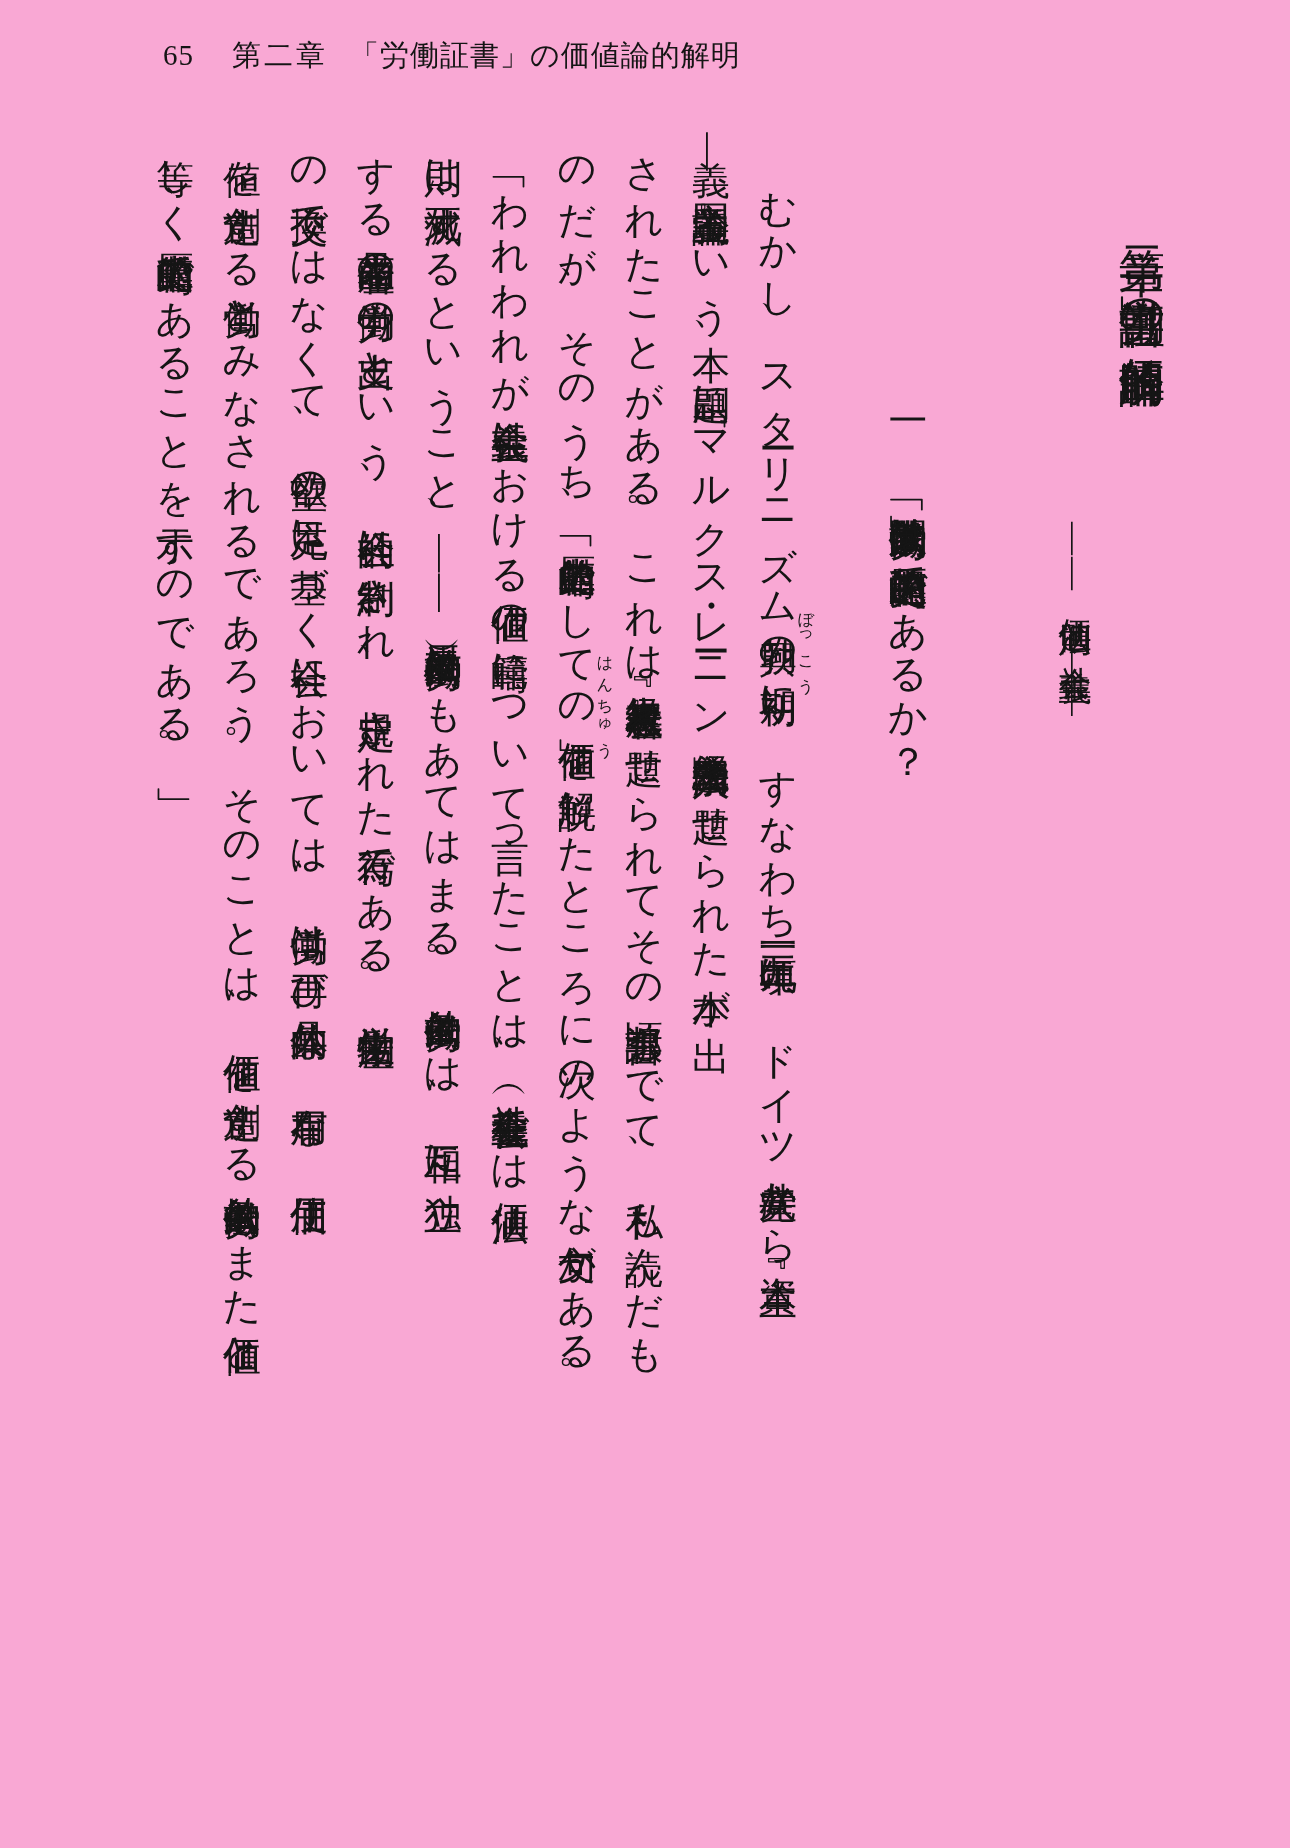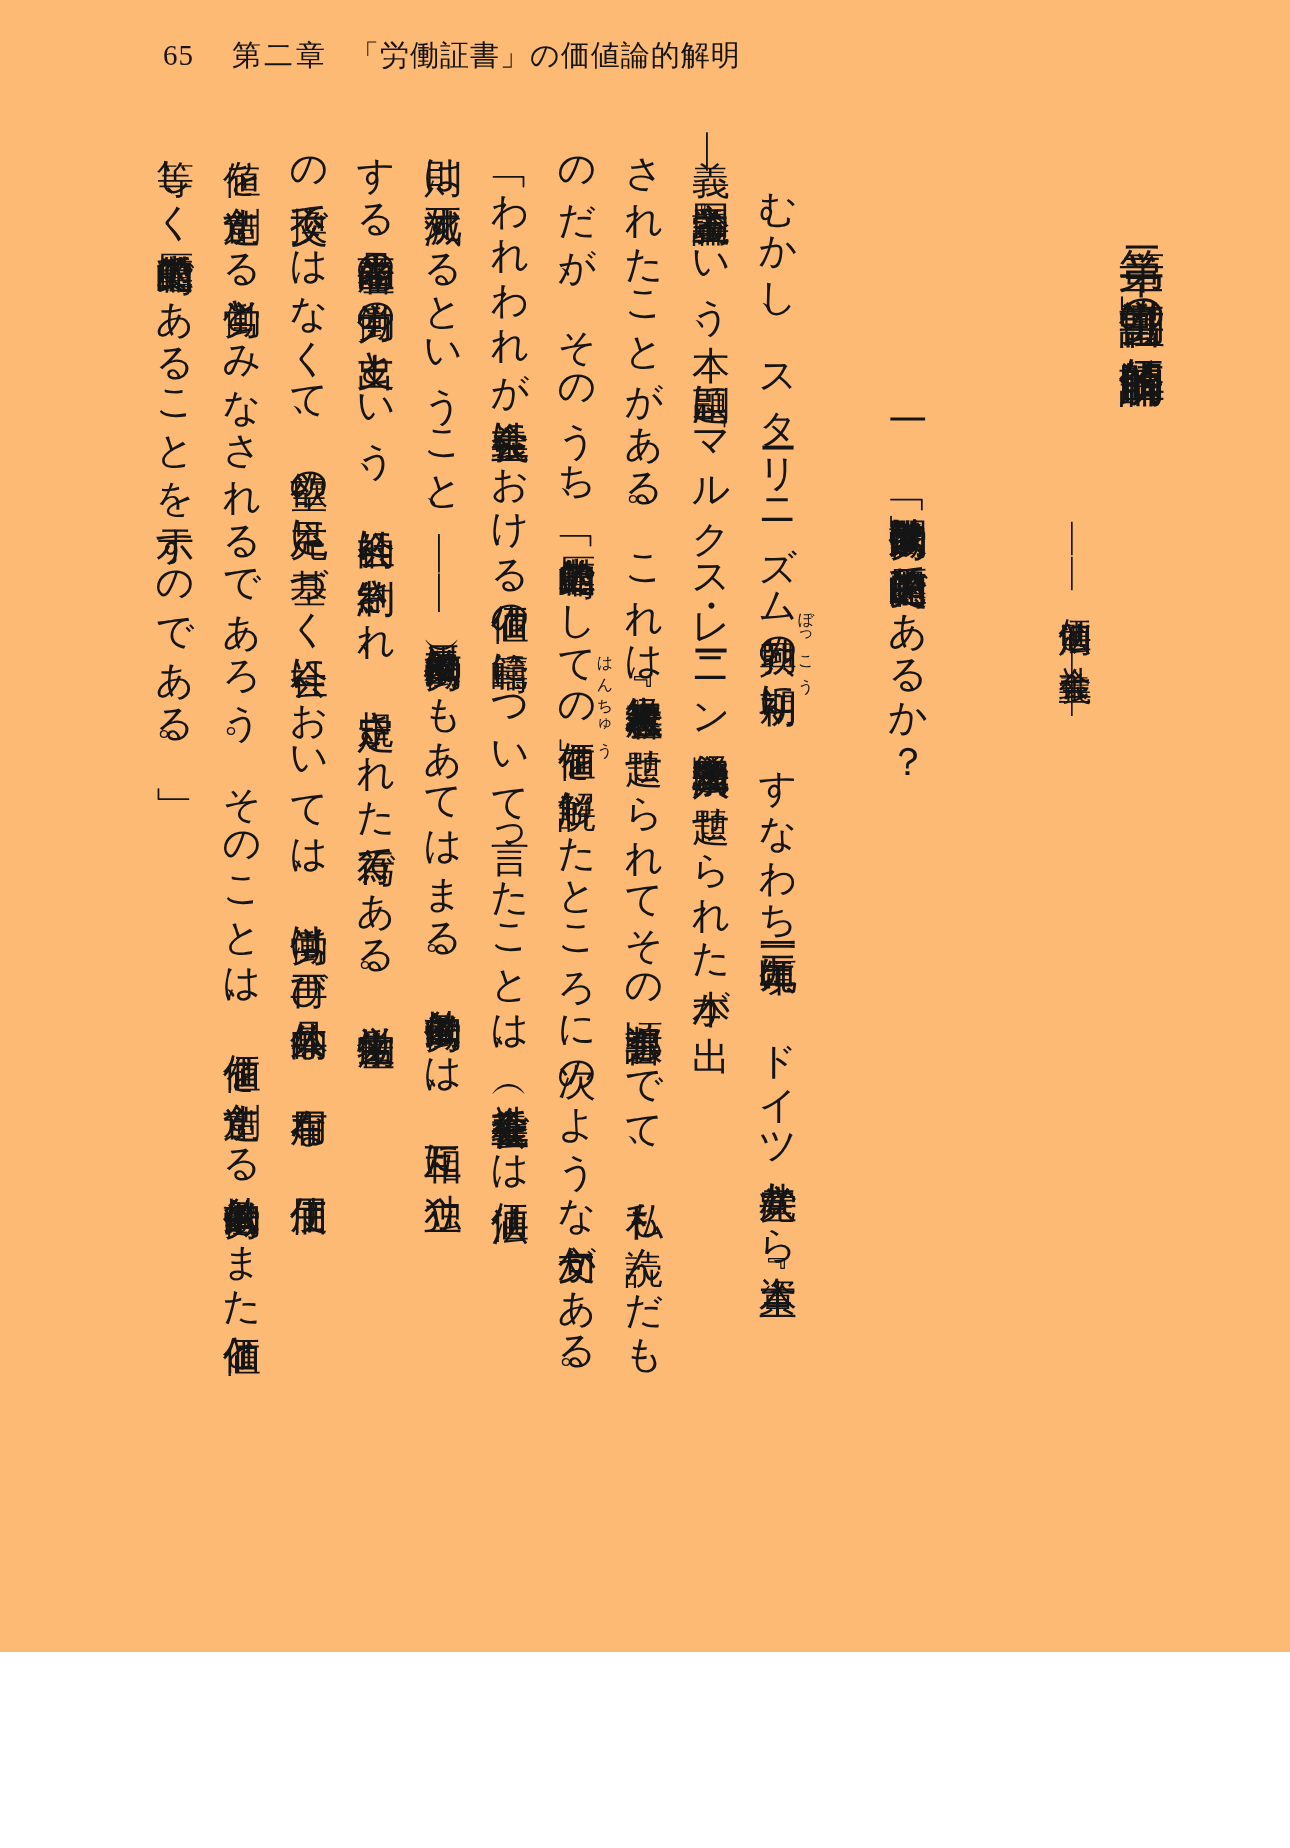--- a/index.html
+++ b/index.html
@@ -1,19 +1,19 @@
 <!DOCTYPE html>
 <html lang="ja"><head>
 <meta charset="utf-8">
 <style>
   html,body{margin:0;padding:0;}
   .page{
     position:relative;
-    width:1290px;height:1652px;
-    background:#fdba74;
+    width:1290px;height:1848px;
+    background:#f9a8d4;
     color:#151515;
     font-family:"Liberation Serif","DejaVu Serif",serif;
     overflow:hidden;
   }
   
   .running-head{
     position:absolute;left:163px;top:40px;
     font-size:29px;line-height:1.1;letter-spacing:1px;
     white-space:nowrap;
   }

